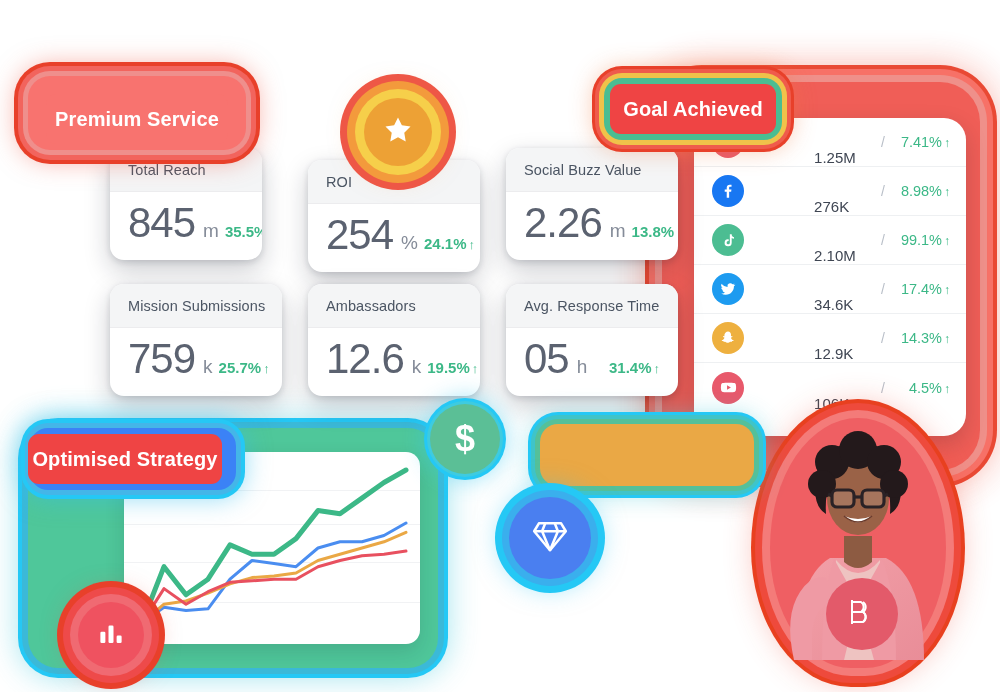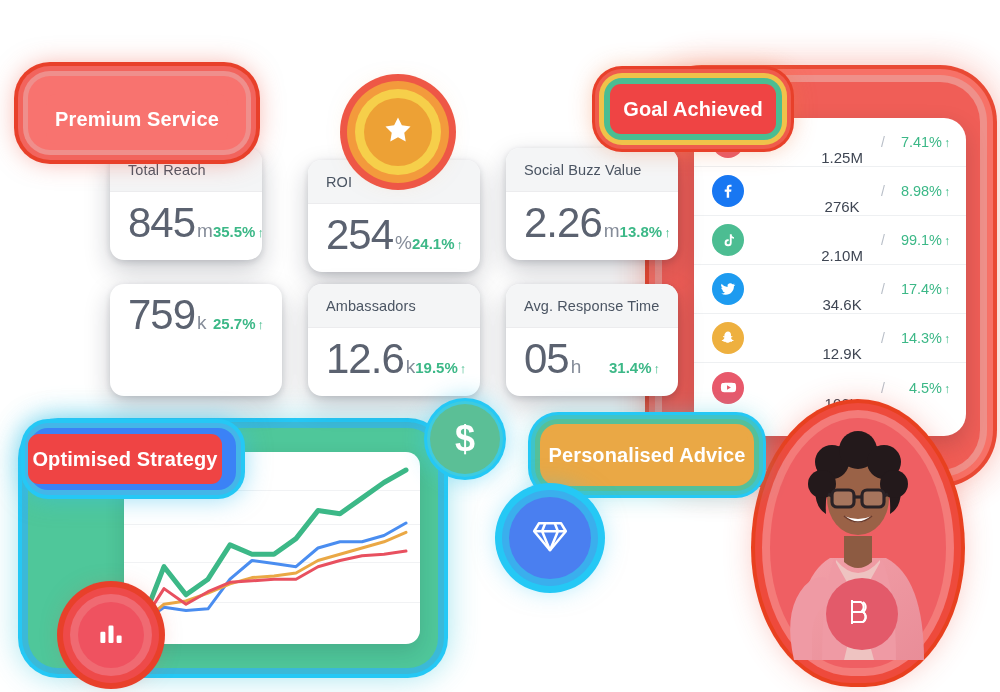--- a/index.html
+++ b/index.html
@@ -33,20 +33,21 @@
     font-size:14.5px;
     color:#4b5563;
     font-weight:400;
     letter-spacing:.1px;
     white-space:nowrap;
   }
   .kpi-body{
     display:flex;align-items:baseline;
     padding:10px 18px 14px 18px;
     box-sizing:border-box;
+    gap:6px;
   }
   .kpi-value{
     font-size:42px;
     font-weight:300;
     color:#5b6270;
     letter-spacing:-1px;
     line-height:1;
   }
   .kpi-unit{
     font-size:19px;
@@ -114,21 +115,21 @@
   }
   .srow:last-child{border-bottom:none;}
   .sicon{
     width:32px;height:32px;border-radius:50%;
     display:flex;align-items:center;justify-content:center;
     flex:0 0 32px;
   }
   .sval{
     margin-left:auto;
     font-size:15px;color:#3f4653;font-weight:400;
-    min-width:56px;text-align:center;margin-top:31px;
+    min-width:56px;text-align:left;margin-top:31px;
   }
   .ssep{color:#b9bfc8;font-size:14px;margin:0 11px;}
   .spct{
     color:#3cb887;font-size:14.5px;font-weight:400;
     min-width:54px;text-align:right;
   }
   .spct .arw{font-size:12px;margin-left:2px;font-weight:700;}
 
   
   #chart-wrap{position:absolute;left:28px;top:428px;width:410px;height:240px;z-index:35;}
@@ -264,23 +265,20 @@
   </div>
 
   <div class="pill" style="left:610px;top:84px;width:166px;height:50px;background:#ef4444;">
     <span>Goal Achieved</span>
   </div>
 
   <div class="pill" style="left:28px;top:434px;width:194px;height:50px;background:#ef4444;">
     <span>Optimised Strategy</span>
   </div>
 
-  <div class="pill" style="left:546px;top:430px;width:202px;height:50px;background:#eaa845;">
-    <span>Personalised Advice</span>
-  </div>
 
   <div class="kpi-card" style="left:110px;top:148px;width:152px;height:112px;">
     <div class="kpi-head">
       <span class="kpi-title">Total Reach</span>
     </div>
     <div class="kpi-body">
       <span class="kpi-value">845</span>
       <span class="kpi-unit">m</span>
       <span class="kpi-delta"><span>35.5%</span><span class="arw">↑</span></span>
     </div>
@@ -302,20 +300,23 @@
       <span class="kpi-title">Social Buzz Value</span>
     </div>
     <div class="kpi-body">
       <span class="kpi-value">2.26</span>
       <span class="kpi-unit">m</span>
       <span class="kpi-delta"><span>13.8%</span><span class="arw">↑</span></span>
     </div>
   </div>
 
   <div class="kpi-card" style="left:110px;top:284px;width:172px;height:112px;">
+    <div class="kpi-head">
+      <span class="kpi-title">Mission Submissions</span>
+    </div>
     <div class="kpi-body">
       <span class="kpi-value">759</span>
       <span class="kpi-unit">k</span>
       <span class="kpi-delta"><span>25.7%</span><span class="arw">↑</span></span>
     </div>
   </div>
 
   <div class="kpi-card" style="left:308px;top:284px;width:172px;height:112px;">
     <div class="kpi-head">
       <span class="kpi-title">Ambassadors</span>

